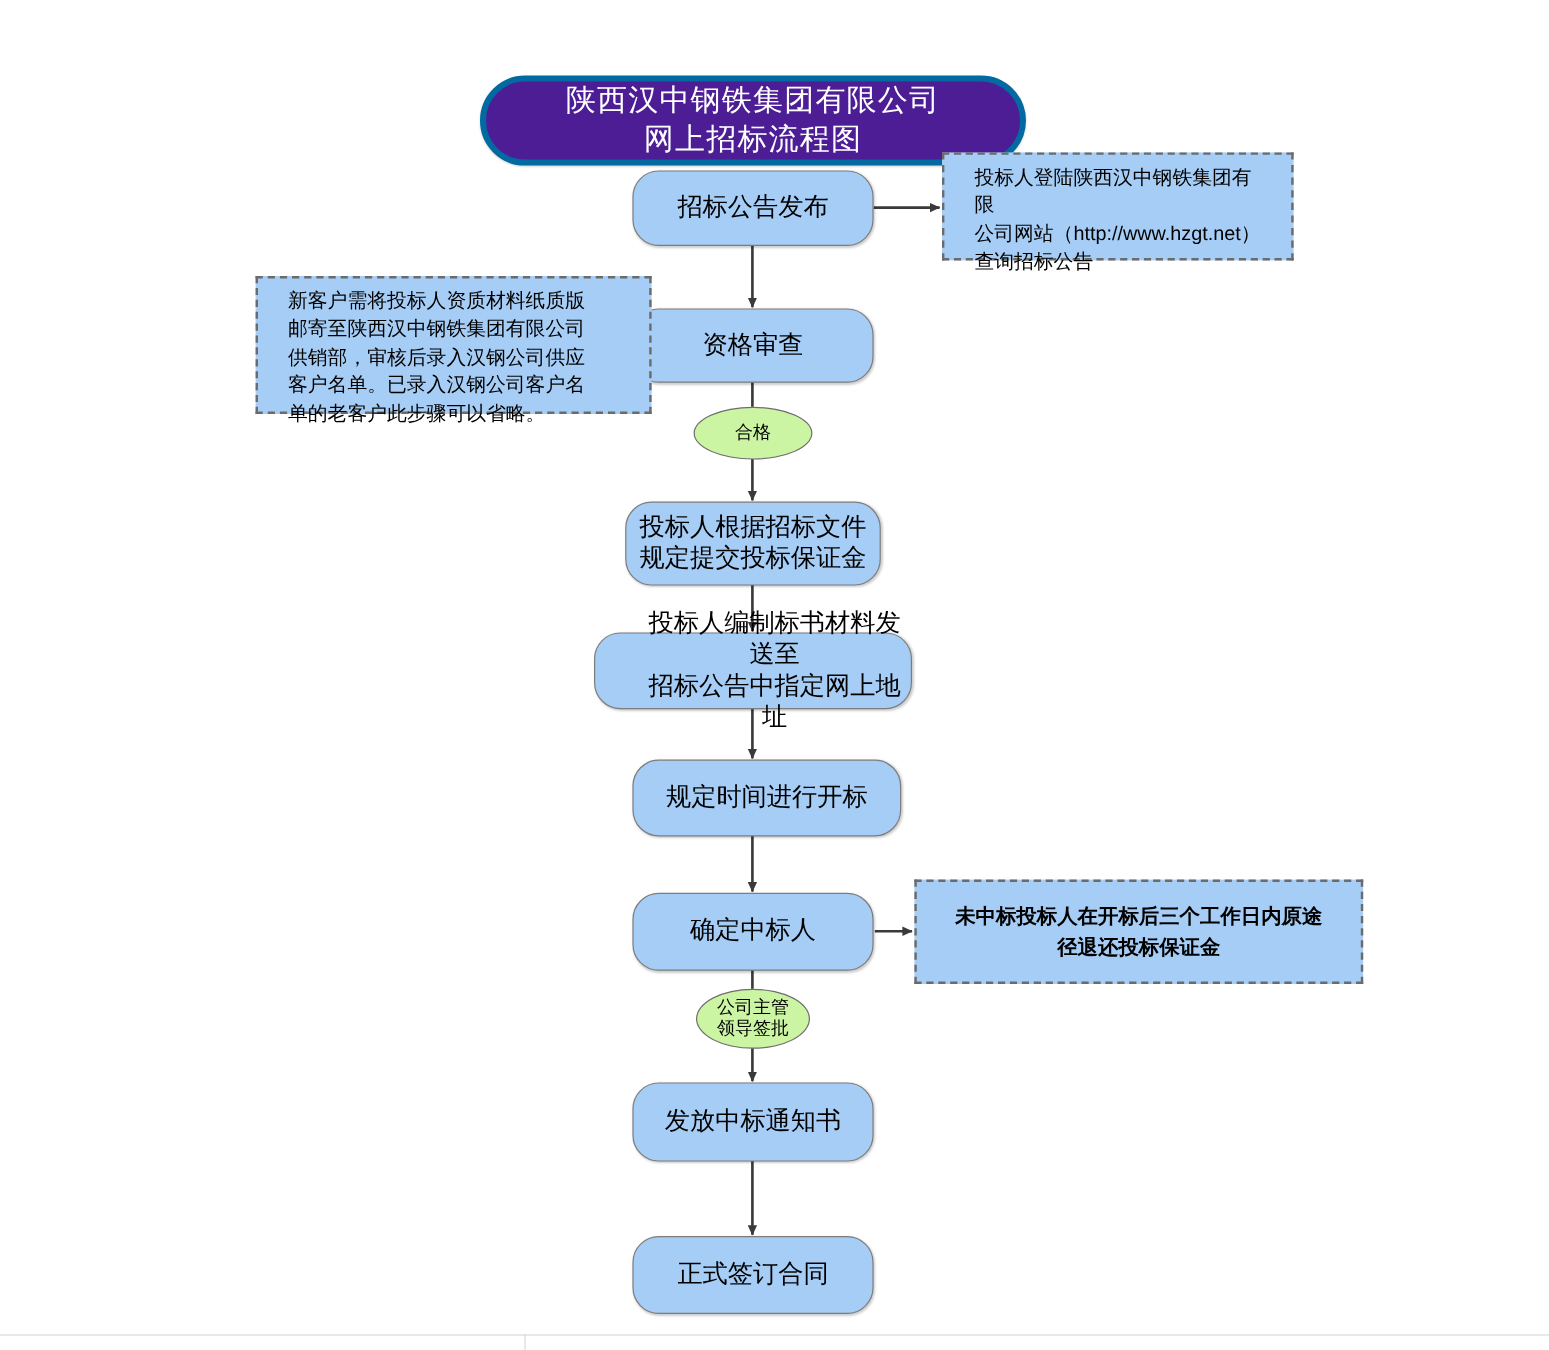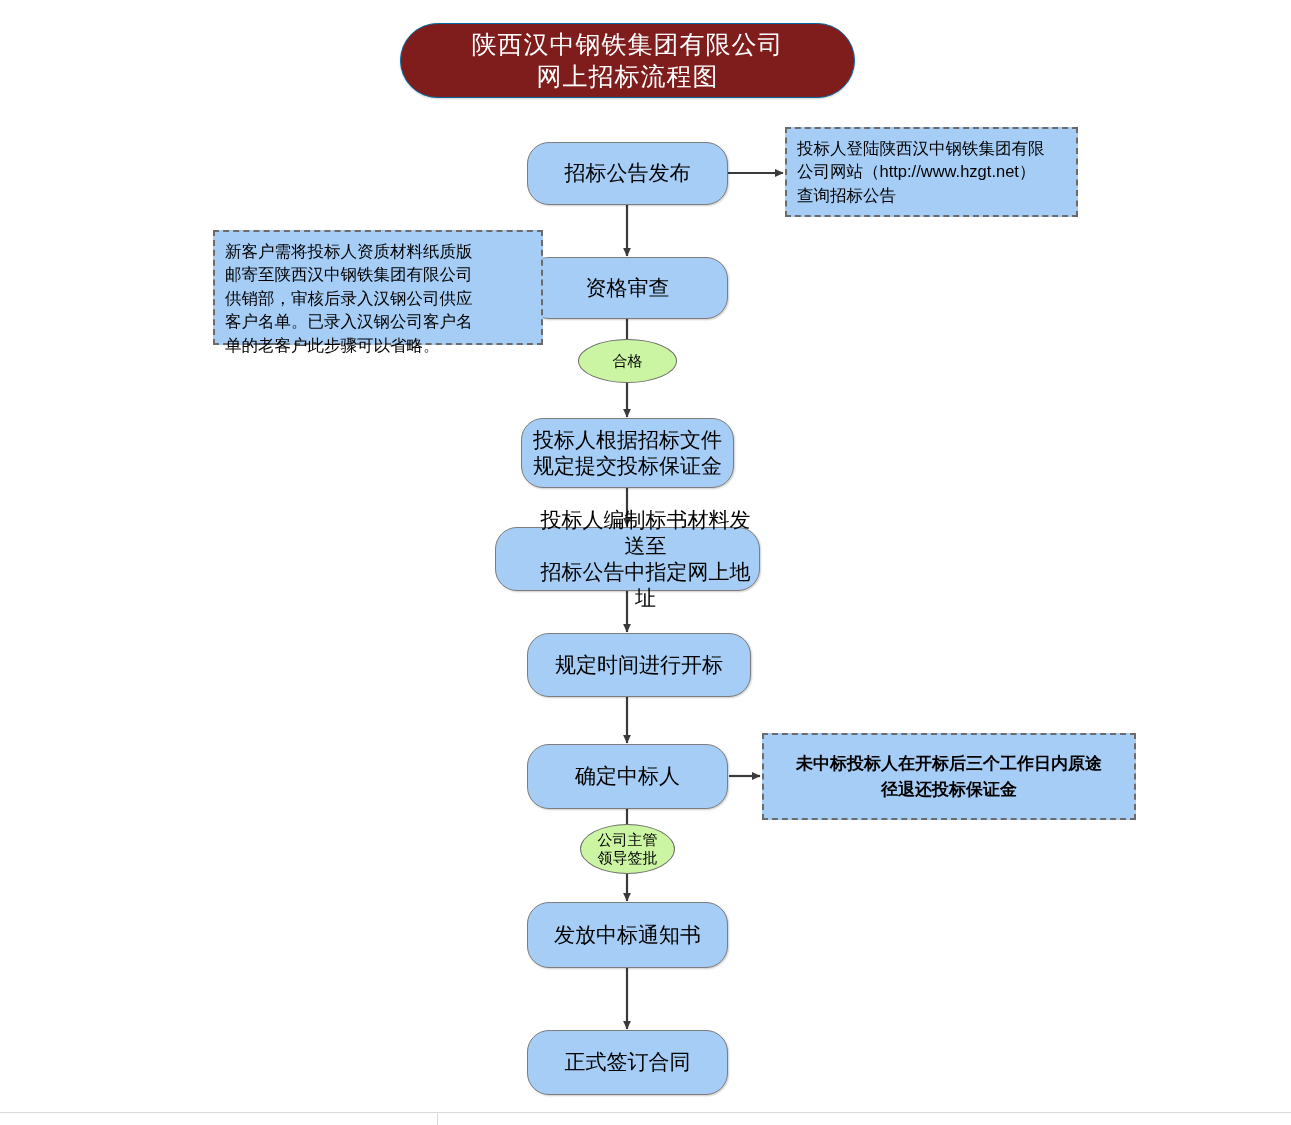--- a/index.html
+++ b/index.html
@@ -36,27 +36,28 @@
     display: flex;
     align-items: center;
     justify-content: center;
     text-align: center;
     line-height: 1.25;
     white-space: pre-line;
   }
 
   
   .title-node {
-    background: #7f1d1d;
-    border: 1px solid #0369a1;
+    background: #4c1d95;
+    border: 5px solid #0369a1;
     border-radius: 40px;
     color: #ffffff;
     font-size: 25px;
     letter-spacing: 1px;
     box-shadow: 0 1px 2px rgba(0,0,0,0.18);
+    margin-top: 40px;
   }
 
   
   .process-node {
     background: #a6cdf5;
     border: 1.6px solid #7d7d7d;
     border-radius: 22px;
     color: #000000;
     font-size: 21px;
     box-shadow: 1px 1px 2px rgba(0,0,0,0.20);
@@ -75,21 +76,21 @@
 
   
   .note-node {
     background: #a6cdf5;
     border: 2px dashed #6b6b6b;
     color: #000000;
     font-size: 16.5px;
     line-height: 1.42;
     text-align: left;
     justify-content: flex-start;
-    padding: 8px 10px;
+    padding: 8px 25px;
     white-space: pre-line;
     align-items: flex-start;
   }
   .note-node.note-center {
     text-align: center;
     justify-content: center;
     align-items: center;
     font-weight: bold;
     font-size: 17px;
     line-height: 1.5;

